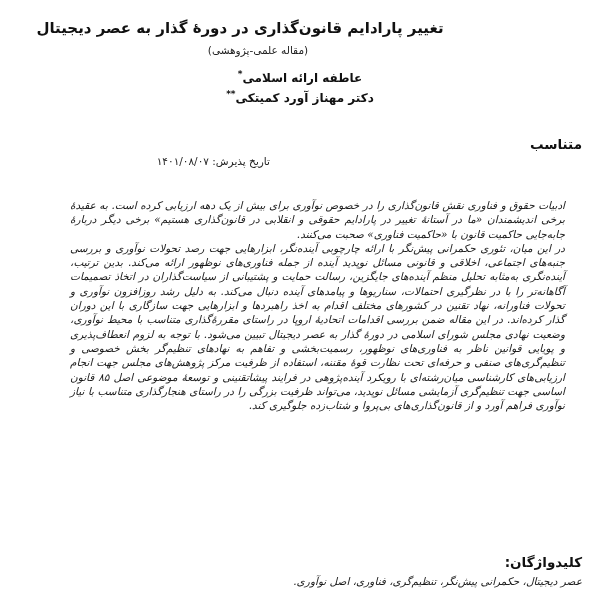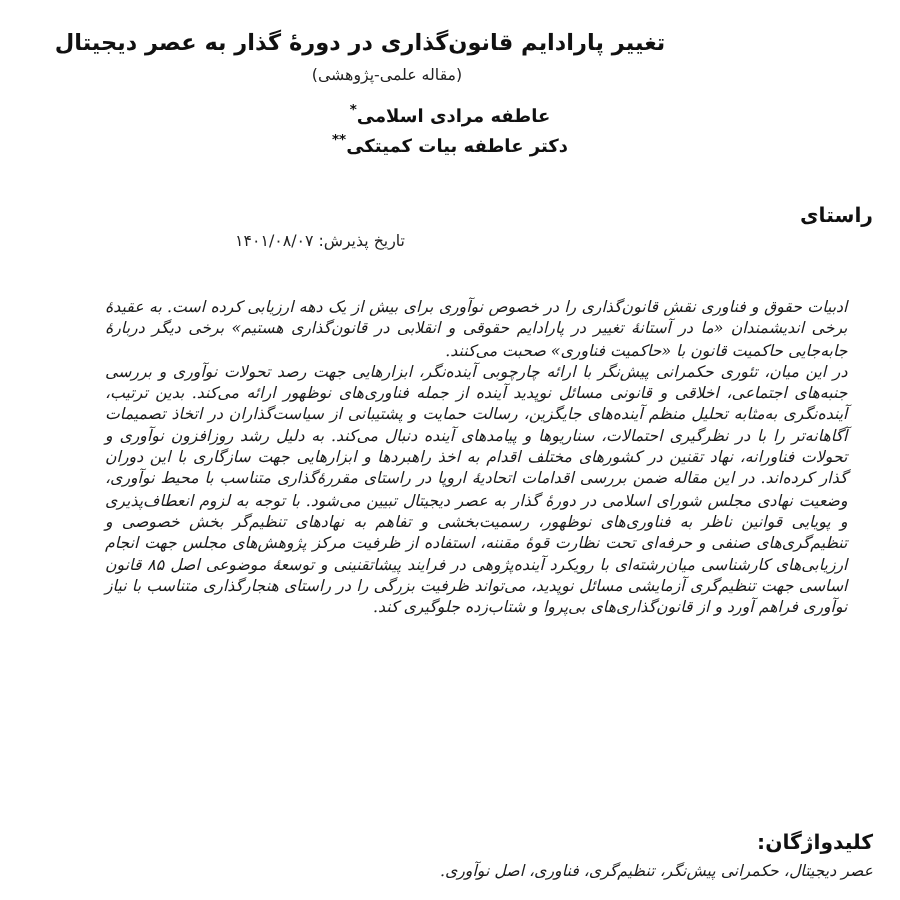--- a/index.html
+++ b/index.html
@@ -94,29 +94,29 @@
   }
 </style>
 </head>
 <body>
 
 <div class="page">
   <h1 class="title">تغییر پارادایم قانون‌گذاری در دورهٔ گذار به عصر دیجیتال</h1>
   <div class="subtitle">(مقاله علمی-پژوهشی)</div>
 
   <div class="author author-1">
-    <span>عاطفه مرادی اسلامی</span><sup>*</sup>
+    <span>عاطفه ارائه اسلامی</span><sup>*</sup>
   </div>
   <div class="author author-2">
-    <span>دکتر عاطفه بیات کمیتکی</span><sup>**</sup>
+    <span>دکتر مهناز آورد کمیتکی</span><sup>**</sup>
   </div>
 
   <div class="dates date-accepted">تاریخ پذیرش: ۱۴۰۱/۰۸/۰۷</div>
 
-  <div class="section-head abstract-head">راستای</div>
+  <div class="section-head abstract-head">متناسب</div>
   <div class="abstract">
     <p>ادبیات حقوق و فناوری نقش قانون‌گذاری را در خصوص نوآوری برای بیش از یک دهه ارزیابی کرده است. به عقیدهٔ برخی اندیشمندان «ما در آستانهٔ تغییر در پارادایم حقوقی و انقلابی در قانون‌گذاری هستیم» برخی دیگر دربارهٔ جابه‌جایی حاکمیت قانون با «حاکمیت فناوری» صحبت می‌کنند.</p>
     <p>در این میان، تئوری حکمرانی پیش‌نگر با ارائه چارچوبی آینده‌نگر، ابزارهایی جهت رصد تحولات نوآوری و بررسی جنبه‌های اجتماعی، اخلاقی و قانونی مسائل نوپدید آینده از جمله فناوری‌های نوظهور ارائه می‌کند. بدین ترتیب، آینده‌نگری به‌مثابه تحلیل منظم آینده‌های جایگزین، رسالت حمایت و پشتیبانی از سیاست‌گذاران در اتخاذ تصمیمات آگاهانه‌تر را با در نظرگیری احتمالات، سناریوها و پیامدهای آینده دنبال می‌کند. به دلیل رشد روزافزون نوآوری و تحولات فناورانه، نهاد تقنین در کشورهای مختلف اقدام به اخذ راهبردها و ابزارهایی جهت سازگاری با این دوران گذار کرده‌اند. در این مقاله ضمن بررسی اقدامات اتحادیهٔ اروپا در راستای مقررهٔ‌گذاری متناسب با محیط نوآوری، وضعیت نهادی مجلس شورای اسلامی در دورهٔ گذار به عصر دیجیتال تبیین می‌شود. با توجه به لزوم انعطاف‌پذیری و پویایی قوانین ناظر به فناوری‌های نوظهور، رسمیت‌بخشی و تفاهم به نهادهای تنظیم‌گر بخش خصوصی و تنظیم‌گری‌های صنفی و حرفه‌ای تحت نظارت قوهٔ مقننه، استفاده از ظرفیت مرکز پژوهش‌های مجلس جهت انجام ارزیابی‌های کارشناسی میان‌رشته‌ای با رویکرد آینده‌پژوهی در فرایند پیشاتقنینی و توسعهٔ موضوعی اصل ۸۵ قانون اساسی جهت تنظیم‌گری آزمایشی مسائل نوپدید، می‌تواند ظرفیت بزرگی را در راستای هنجارگذاری متناسب با نیاز نوآوری فراهم آورد و از قانون‌گذاری‌های بی‌پروا و شتاب‌زده جلوگیری کند.</p>
   </div>
 
   <div class="section-head keywords-head">کلیدواژگان:</div>
   <div class="keywords">عصر دیجیتال، حکمرانی پیش‌نگر، تنظیم‌گری، فناوری، اصل نوآوری.</div>
 </div>
 
 </body></html>

